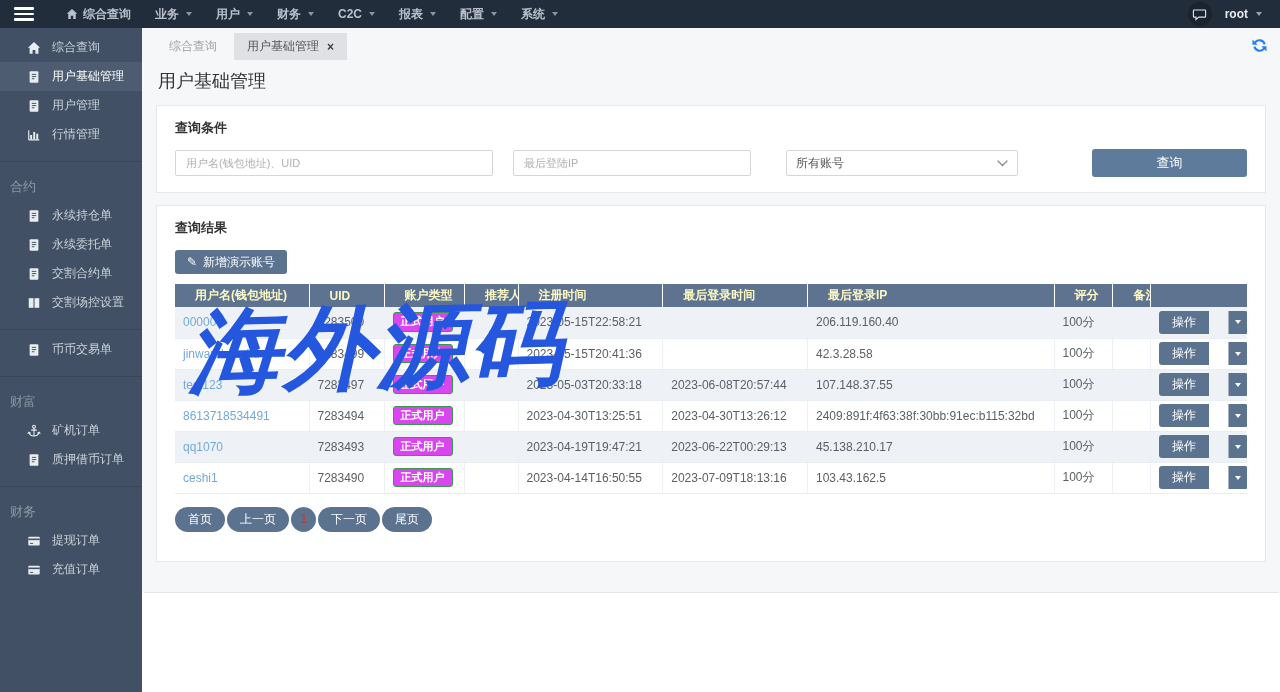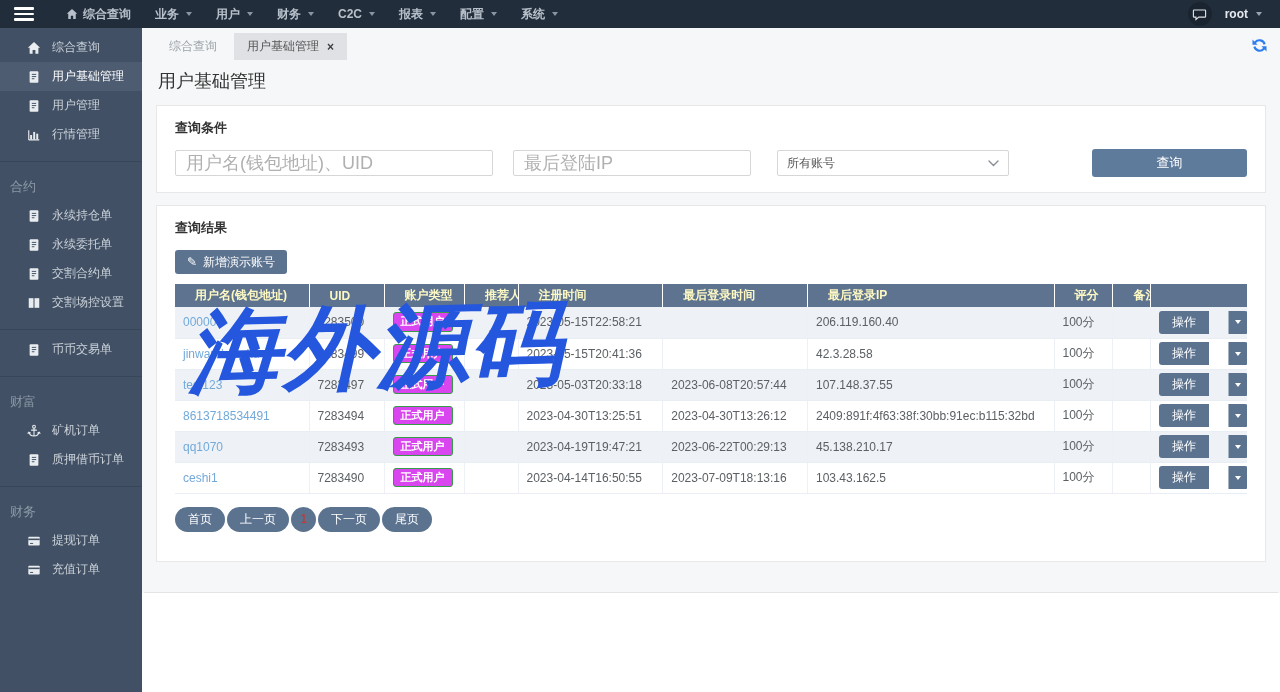--- a/index.html
+++ b/index.html
@@ -44,25 +44,25 @@
   .tab.active { background:#dfe1e4; color:#555; }
   .tab .x { font-weight:bold; color:#3c3f44; font-size:12px; line-height:1; }
   .page-title { font-size:18px; color:#333; font-weight:500; margin:9px 0 12px 16px; }
 
   .panel { background:#fff; border:1px solid #e8e8e8; margin:0 14px; padding:13px 18px 15px; }
   .panel + .panel { margin-top:12px; }
   .panel-title { font-size:13px; font-weight:bold; color:#333; margin-bottom:12px; }
 
   
   .query-row { display:flex; align-items:center; }
-  .inp { height:26px; border:1px solid #d6d6d6; border-radius:2px; padding:0 10px; font-size:18px; color:#555; outline:none; background:#fff; }
+  .inp { height:26px; border:1px solid #d6d6d6; border-radius:2px; padding:0 10px; font-size:11px; color:#555; outline:none; background:#fff; }
   .inp::placeholder { color:#b0b0b0; }
   .inp-user { width:318px; }
   .inp-ip { width:238px; margin-left:20px; }
-  .select { width:232px; margin-left:26px; height:26px; border:1px solid #d6d6d6; border-radius:2px; display:flex; align-items:center; justify-content:space-between; padding:0 9px; color:#555; cursor:pointer; background:#fff; }
+  .select { width:232px; margin-left:35px; height:26px; border:1px solid #d6d6d6; border-radius:2px; display:flex; align-items:center; justify-content:space-between; padding:0 9px; color:#555; cursor:pointer; background:#fff; }
   .btn-query { width:155px; height:28px; margin-left:auto; background:#5f7b9c; color:#fff; border:none; border-radius:3px; font-size:13px; cursor:pointer; }
 
   .btn-add { height:24px; background:#5c7390; color:#fff; border:none; border-radius:3px; padding:0 12px; font-size:12px; display:inline-flex; align-items:center; gap:6px; cursor:pointer; margin:1px 0 10px; }
 
   
   table { width:100%; border-collapse:collapse; table-layout:fixed; font-size:12px; }
   thead th { background:#5d7390; color:#fef9c3; font-weight:bold; height:23px; padding:0 20px; text-align:left; border-right:1px solid rgba(255,255,255,.12); white-space:nowrap; overflow:hidden; }
   thead th:last-child { border-right:none; }
   tbody td { height:31px; padding:0 8px; border-bottom:1px solid #e9eef4; border-right:1px solid #edf1f6; color:#5b6064; white-space:nowrap; overflow:hidden; }
   tbody td:last-child { border-right:none; }

